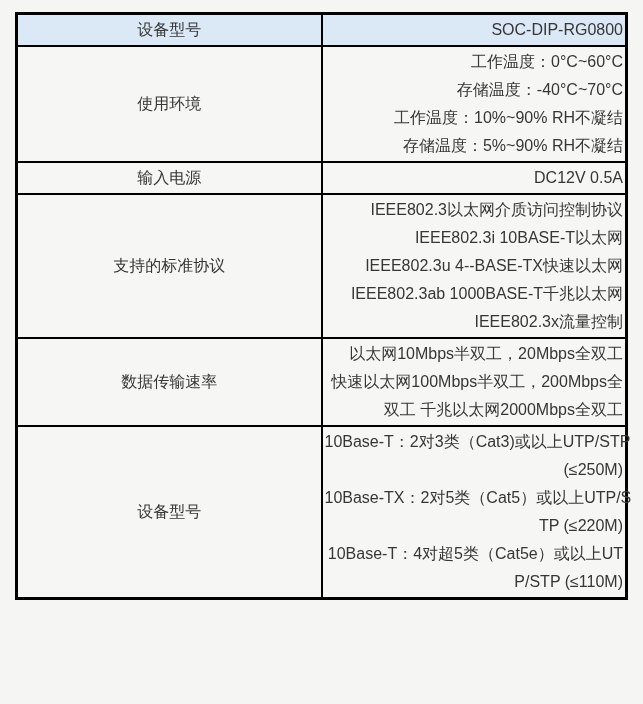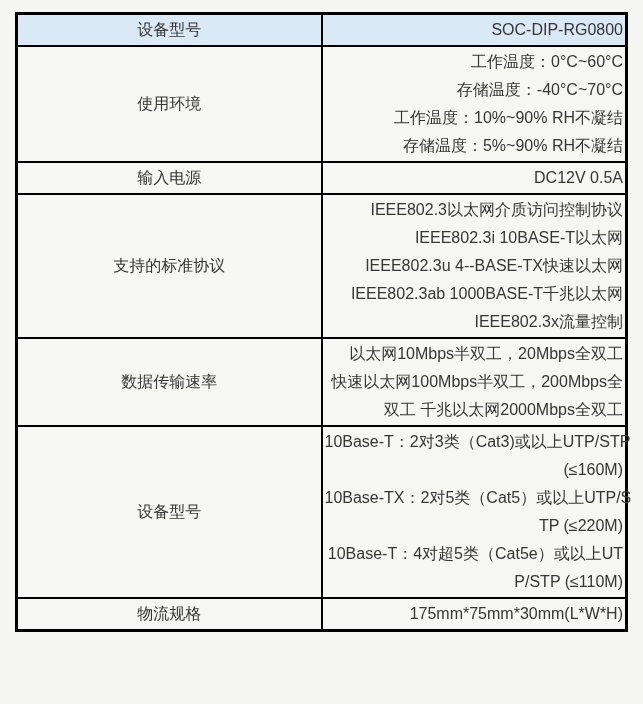--- a/index.html
+++ b/index.html
@@ -91,27 +91,21 @@
         <td class="value-cell">
           <div class="value-line">以太网10Mbps半双工，20Mbps全双工</div>
           <div class="value-line">快速以太网100Mbps半双工，200Mbps全</div>
           <div class="value-line">双工 千兆以太网2000Mbps全双工</div>
         </td>
       </tr>
       <tr>
         <td class="label-cell">设备型号</td>
         <td class="value-cell">
           <div class="value-line">10Base-T：2对3类（Cat3)或以上UTP/STP</div>
-          <div class="value-line">(≤160M)</div>
+          <div class="value-line">(≤250M)</div>
           <div class="value-line">10Base-TX：2对5类（Cat5）或以上UTP/S</div>
           <div class="value-line">TP (≤220M)</div>
           <div class="value-line">10Base-T：4对超5类（Cat5e）或以上UT</div>
           <div class="value-line">P/STP (≤110M)</div>
         </td>
       </tr>
-      <tr>
-        <td class="label-cell">物流规格</td>
-        <td class="value-cell">
-          <div class="value-line">175mm*75mm*30mm(L*W*H)</div>
-        </td>
-      </tr>
     </tbody>
 </table>
 
 </body></html>

